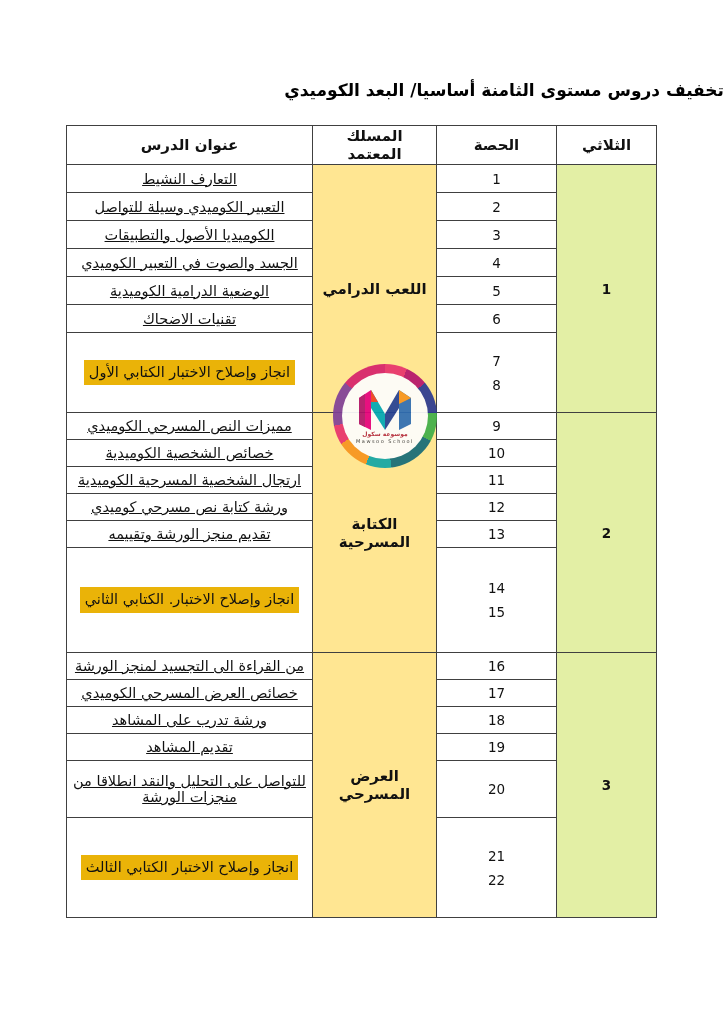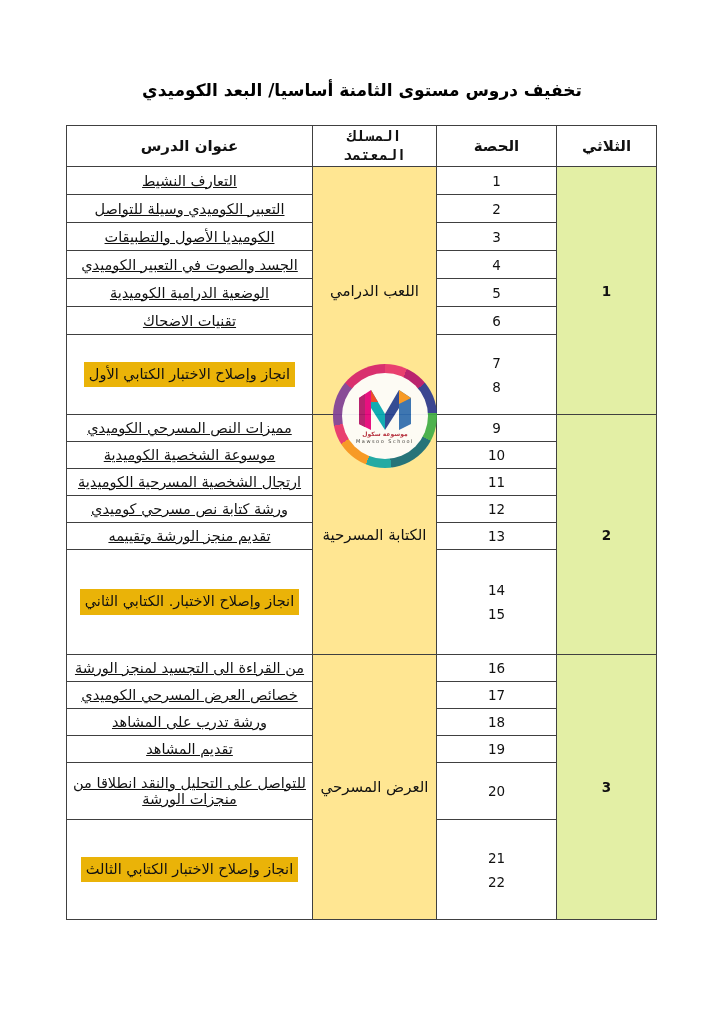--- a/index.html
+++ b/index.html
@@ -1,42 +1,42 @@
 <!DOCTYPE html>
 <html lang="ar" dir="rtl"><head>
 <meta charset="utf-8">
 <style>
   html,body{margin:0;padding:0;}
   body{
     width:724px;height:1024px;background:#ffffff;position:relative;
     font-family:"DejaVu Sans", sans-serif;color:#111;overflow:hidden;
   }
   .page-title{
-    position:absolute;top:80px;left:0;width:724px;text-align:center;
+    position:absolute;top:80px;left:0;width:724px;
     font-size:17px;font-weight:bold;color:#000;letter-spacing:.2px;
   }
   table.schedule{
     position:absolute;top:125px;right:67px;
     border-collapse:collapse;table-layout:fixed;width:590px;
     font-size:14px;
   }
   table.schedule td,table.schedule th{
     border:1px solid #404040;padding:1px 6px;text-align:center;vertical-align:middle;
     overflow:hidden;
   }
   col.c-trim{width:100px;}
   col.c-sess{width:120px;}
   col.c-track{width:124px;}
   col.c-lesson{width:246px;}
   tr.hdr{height:33px;}
   tr.hdr th{font-size:15px;font-weight:bold;background:#fff;}
-  th.h-track{background:#fbd97e;font-family:Liberation Mono, monospace;}
+  th.h-track{background:#fbd97e;}
   th.h-trim{background:#e0eda0;}
   td.trim{background:#e3efa5;font-weight:bold;font-size:13.5px;}
-  td.track{background:#ffe692;font-weight:normal;font-size:15px;}
+  td.track{background:#ffe692;font-weight:bold;font-size:15px;}
   td.sess{font-size:13.5px;background:#fff;}
   td.lesson{font-size:14.5px;background:#fff;text-decoration:underline;}
   tr.r-n{height:28px;}
   tr.r-n2{height:27px;}
   tr.r-tall{height:57px;}
   tr.r-exam1{height:80px;}
   tr.r-exam2{height:105px;}
   tr.r-exam3{height:100px;}
   td.sess-multi{vertical-align:top;padding-top:6px;line-height:24px;}
   td.sess-multi span{display:block;}
@@ -123,21 +123,21 @@
   </tr>
 
   <tr class="r-n2">
     <td class="trim" rowspan="6">2</td>
     <td class="sess">9</td>
     <td class="track" rowspan="6">الكتابة المسرحية</td>
     <td class="lesson">مميزات النص المسرحي الكوميدي</td>
   </tr>
   <tr class="r-n2">
     <td class="sess">10</td>
-    <td class="lesson">موسوعة الشخصية الكوميدية</td>
+    <td class="lesson">خصائص الشخصية الكوميدية</td>
   </tr>
   <tr class="r-n2">
     <td class="sess">11</td>
     <td class="lesson">ارتجال الشخصية المسرحية الكوميدية</td>
   </tr>
   <tr class="r-n2">
     <td class="sess">12</td>
     <td class="lesson">ورشة كتابة نص مسرحي كوميدي</td>
   </tr>
   <tr class="r-n2">

